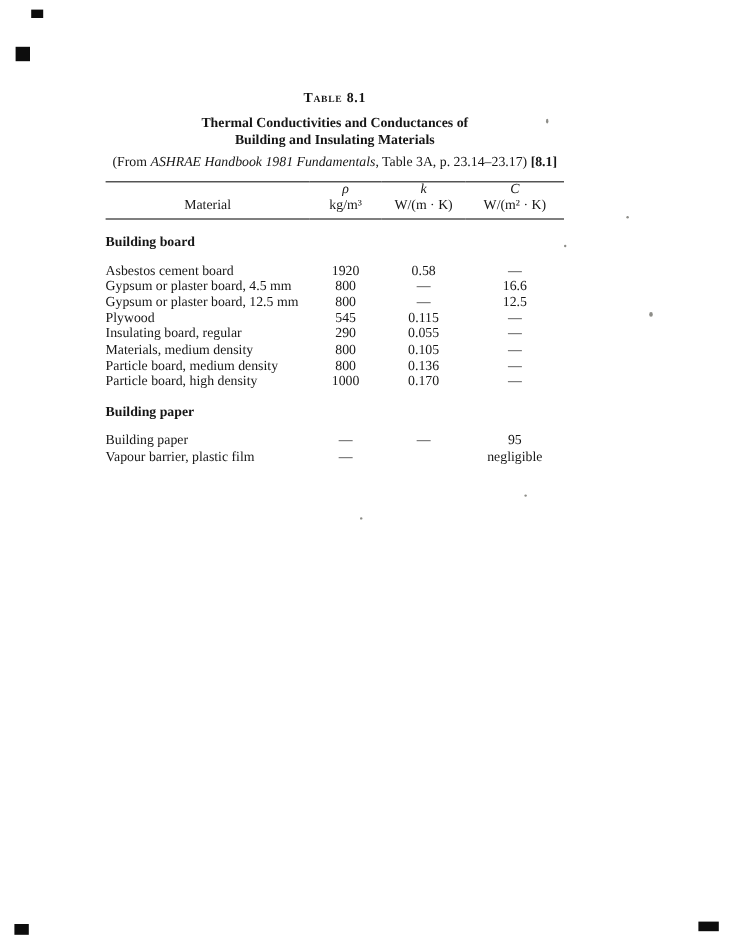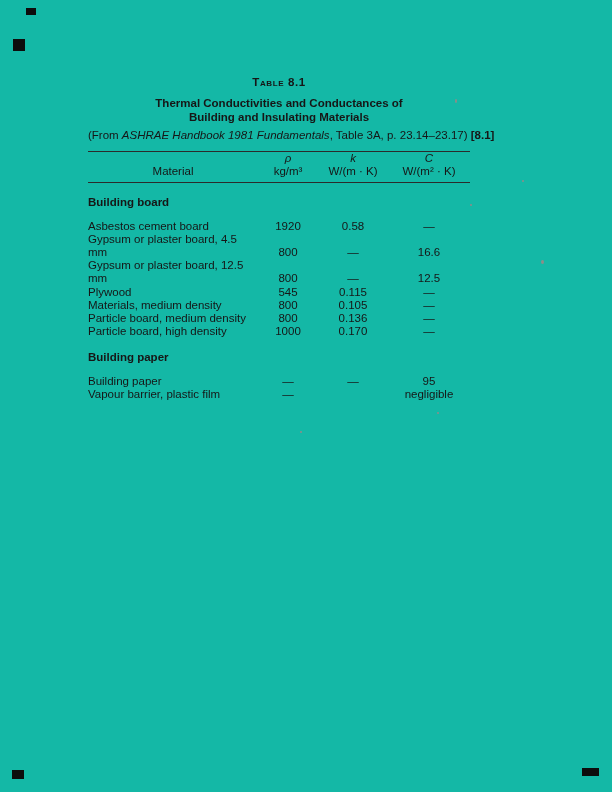--- a/index.html
+++ b/index.html
@@ -1,21 +1,21 @@
 <!DOCTYPE html>
 <html><head>
 <meta charset="utf-8">
 <style>
   html,body{margin:0;padding:0;background:#9a9a9a;}
   .sheet{
     position:relative;
     width:612px;height:792px;
     margin:0 auto;
-    background:#14b8a6;
-    font-family:Liberation Sans, sans-serif;
+    background:#ffffff;
+    font-family:Liberation Serif, serif;
     color:#161616;
     overflow:hidden;
   }
   .content{
     position:absolute;
     left:88px;top:76px;width:382px;
   }
   .caption{text-align:center;}
   .table-label{
     font-variant:small-caps;
@@ -151,20 +151,26 @@
           <td class="c">—</td>
           <td class="c">12.5</td>
         </tr>
         <tr>
           <td>Plywood</td>
           <td class="c">545</td>
           <td class="c">0.115</td>
           <td class="c">—</td>
         </tr>
         <tr>
+          <td>Insulating board, regular</td>
+          <td class="c">290</td>
+          <td class="c">0.055</td>
+          <td class="c">—</td>
+        </tr>
+        <tr>
           <td>Materials, medium density</td>
           <td class="c">800</td>
           <td class="c">0.105</td>
           <td class="c">—</td>
         </tr>
         <tr>
           <td>Particle board, medium density</td>
           <td class="c">800</td>
           <td class="c">0.136</td>
           <td class="c">—</td>

